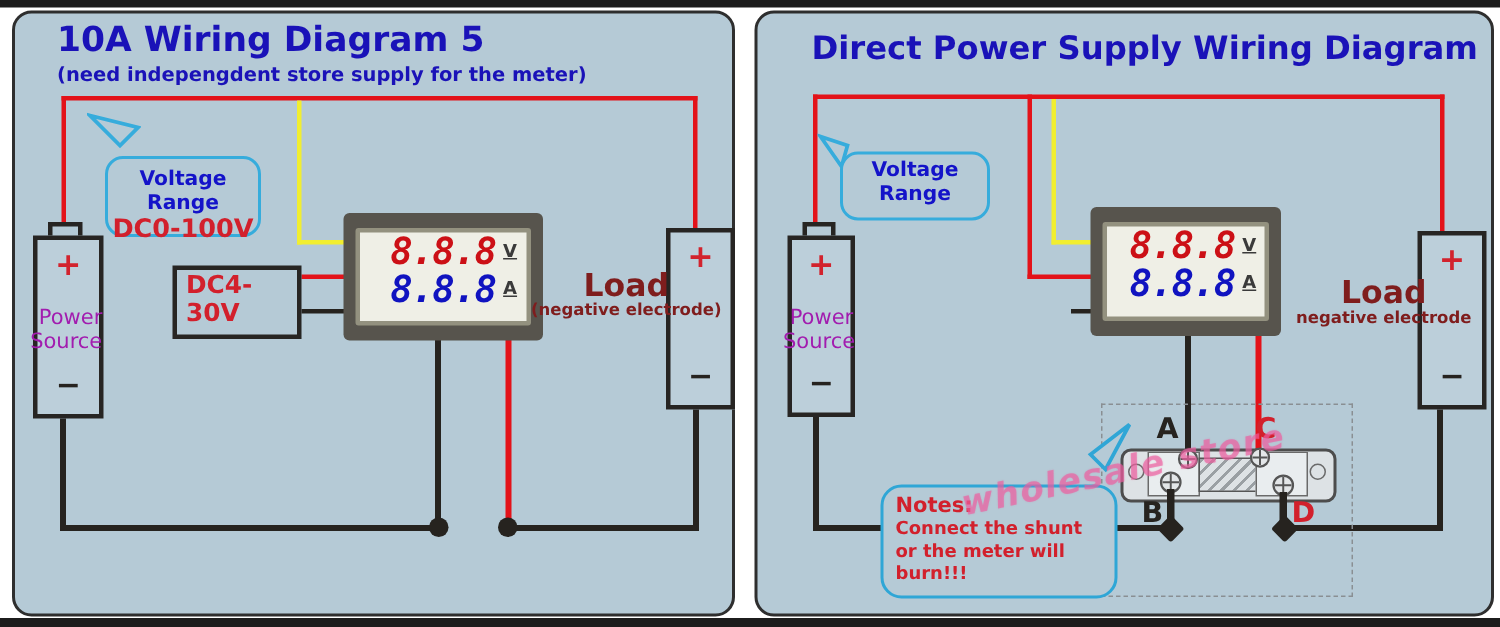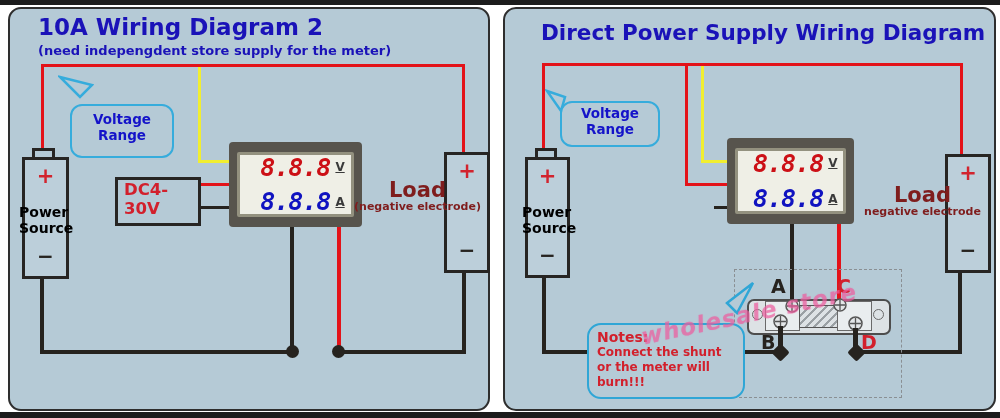--- a/index.html
+++ b/index.html
@@ -18,31 +18,31 @@
   .callout{position:absolute;border:2.5px solid #36acdc;border-radius:12px;
            background:#b5cad6;text-align:center;margin-top:14px;}
   .callout .c-label{font-weight:bold;color:#1413c9;font-size:13.5px;margin-top:5px;}
   .callout .c-value{font-weight:bold;color:#d2202c;font-size:17px;}
   .battery{position:absolute;border:3px solid #272523;background:#bccfda;}
   .battery .plus{position:absolute;top:6px;left:0;width:100%;text-align:center;
                  color:#d2232d;font-size:21px;font-weight:bold;line-height:1;}
   .battery .minus{position:absolute;bottom:10px;left:0;width:100%;text-align:center;
                   color:#26231f;font-size:20px;font-weight:bold;line-height:1;}
   .battery .b-label{position:absolute;top:38%;left:-6px;width:120%;text-align:right;
-                    color:#000000;font-weight:bold;font-size:14px;line-height:1.15;
+                    color:#a21caf;font-weight:normal;font-size:14px;line-height:1.15;
                     white-space:pre-line;}
   .bat-cap{position:absolute;border:3px solid #272523;background:#b5cad6;}
   .supply-box{position:absolute;border:3px solid #272523;background:#b5cad6;}
   .supply-box span{position:absolute;left:6px;bottom:5px;color:#d2202c;
                    font-weight:bold;font-size:16.5px;}
   .meter{position:absolute;background:#57544d;border-radius:4px;
          display:flex;align-items:center;justify-content:center;}
   .meter .display{background:#efefe6;border:3.5px solid #93917f;border-radius:2px;
                   width:74%;height:70%;display:flex;flex-direction:column;
-                  justify-content:space-between;padding:0 6px;}
+                  justify-content:flex-start;padding:0 6px;}
   .dsp-row{display:flex;align-items:center;justify-content:flex-end;gap:5px;line-height:1;}
   .digits{font-family:"DejaVu Sans Mono",monospace;font-weight:bold;font-style:italic;
           font-size:25px;letter-spacing:-1px;}
   .digits.v{color:#cc1016;}
   .digits.a{color:#1013c0;}
   .dsp-unit{font-size:12px;font-weight:bold;color:#3a3a3a;text-decoration:underline;}
   .junction{position:absolute;width:13px;height:13px;background:#26231f;border-radius:50%;}
   .junction.diamond{border-radius:2px;transform:rotate(45deg);}
   .load-label{position:absolute;text-align:center;color:#7f1d1d;line-height:1.05;}
   .load-label .l-main{font-weight:bold;font-size:21px;}
@@ -70,21 +70,21 @@
              text-shadow:0 0 1px rgba(236,92,158,0.4);}
   svg{display:block;}
 </style>
 </head>
 <body>
 
 <div class="strip" style="top:0;height:5px;"></div>
 <div class="strip" style="top:412px;height:6px;"></div>
 
 <div class="panel" style="left:8px;width:478px;">
-  <div class="abs panel-title" style="left:28px;top:5px;">10A Wiring Diagram 2</div>
+  <div class="abs panel-title" style="left:28px;top:5px;">10A Wiring Diagram 5</div>
   <div class="abs panel-subtitle" style="left:28px;top:34px;">(need indepengdent store supply for the meter)</div>
 
   <div class="wire red" style="left:31px;top:55px;width:424px;height:3px;"></div>
   <div class="wire red" style="left:31px;top:55px;width:3px;height:86px;"></div>
   <div class="wire red" style="left:452px;top:55px;width:3px;height:90px;"></div>
   <div class="wire yellow" style="left:188px;top:58px;width:3px;height:96px;"></div>
   <div class="wire yellow" style="left:188px;top:151px;width:34px;height:3px;"></div>
   <div class="wire red" style="left:183px;top:174px;width:38px;height:3px;"></div>
   <div class="wire black" style="left:183px;top:197px;width:38px;height:3px;"></div>
   <div class="wire black" style="left:280px;top:216px;width:4px;height:128px;"></div>
@@ -94,20 +94,21 @@
   <div class="wire black" style="left:329px;top:341px;width:126px;height:4px;"></div>
   <div class="wire black" style="left:452px;top:258px;width:4px;height:87px;"></div>
   <div class="junction" style="left:276px;top:336px;"></div>
   <div class="junction" style="left:322px;top:336px;"></div>
 
   <svg class="abs" style="left:48px;top:66px;" width="36" height="24">
     <polygon points="2,2 34,10 22,22" fill="#b5cad6" stroke="#36acdc" stroke-width="2.5"></polygon>
   </svg>
   <div class="callout" style="left:60px;top:81px;width:100px;height:50px;">
     <div class="c-label">Voltage Range</div>
+    <div class="c-value">DC0-100V</div>
   </div>
 
   <div class="bat-cap" style="left:22px;top:139px;width:17px;height:7px;"></div>
   <div class="battery" style="left:12px;top:148px;width:41px;height:116px;">
     <div class="plus">+</div>
     <div class="b-label">Power
 Source</div>
     <div class="minus">−</div>
   </div>
 

